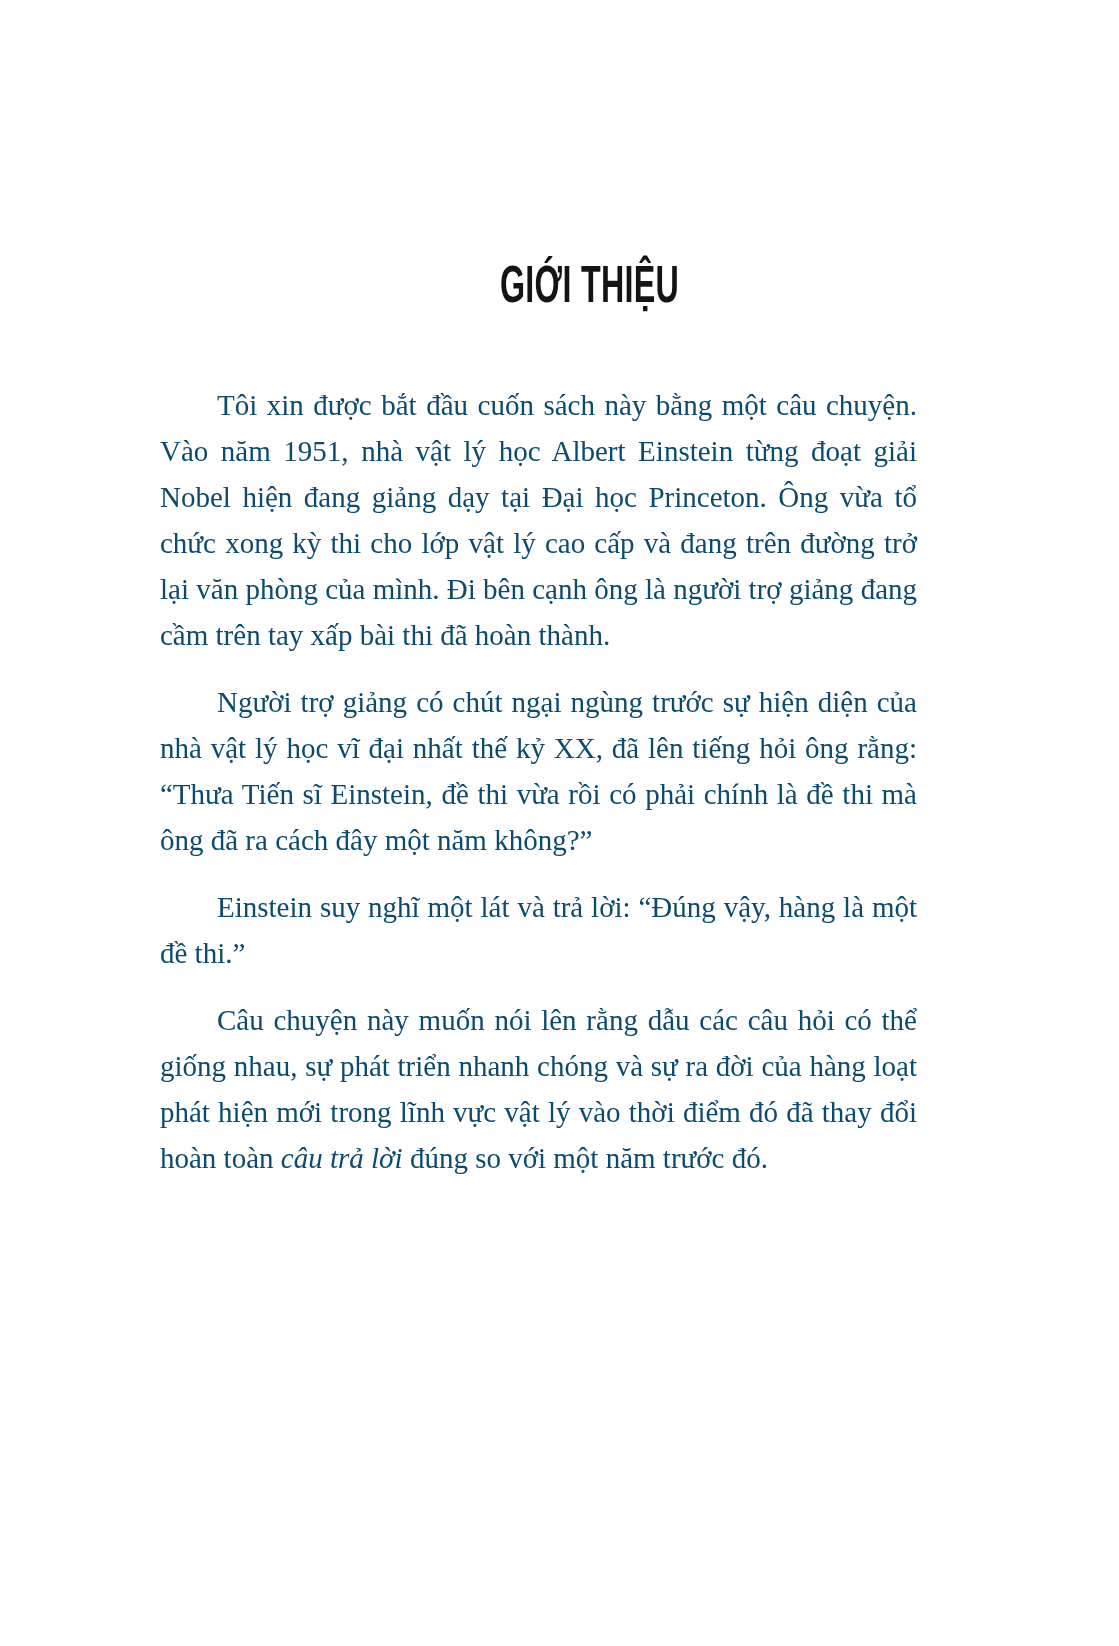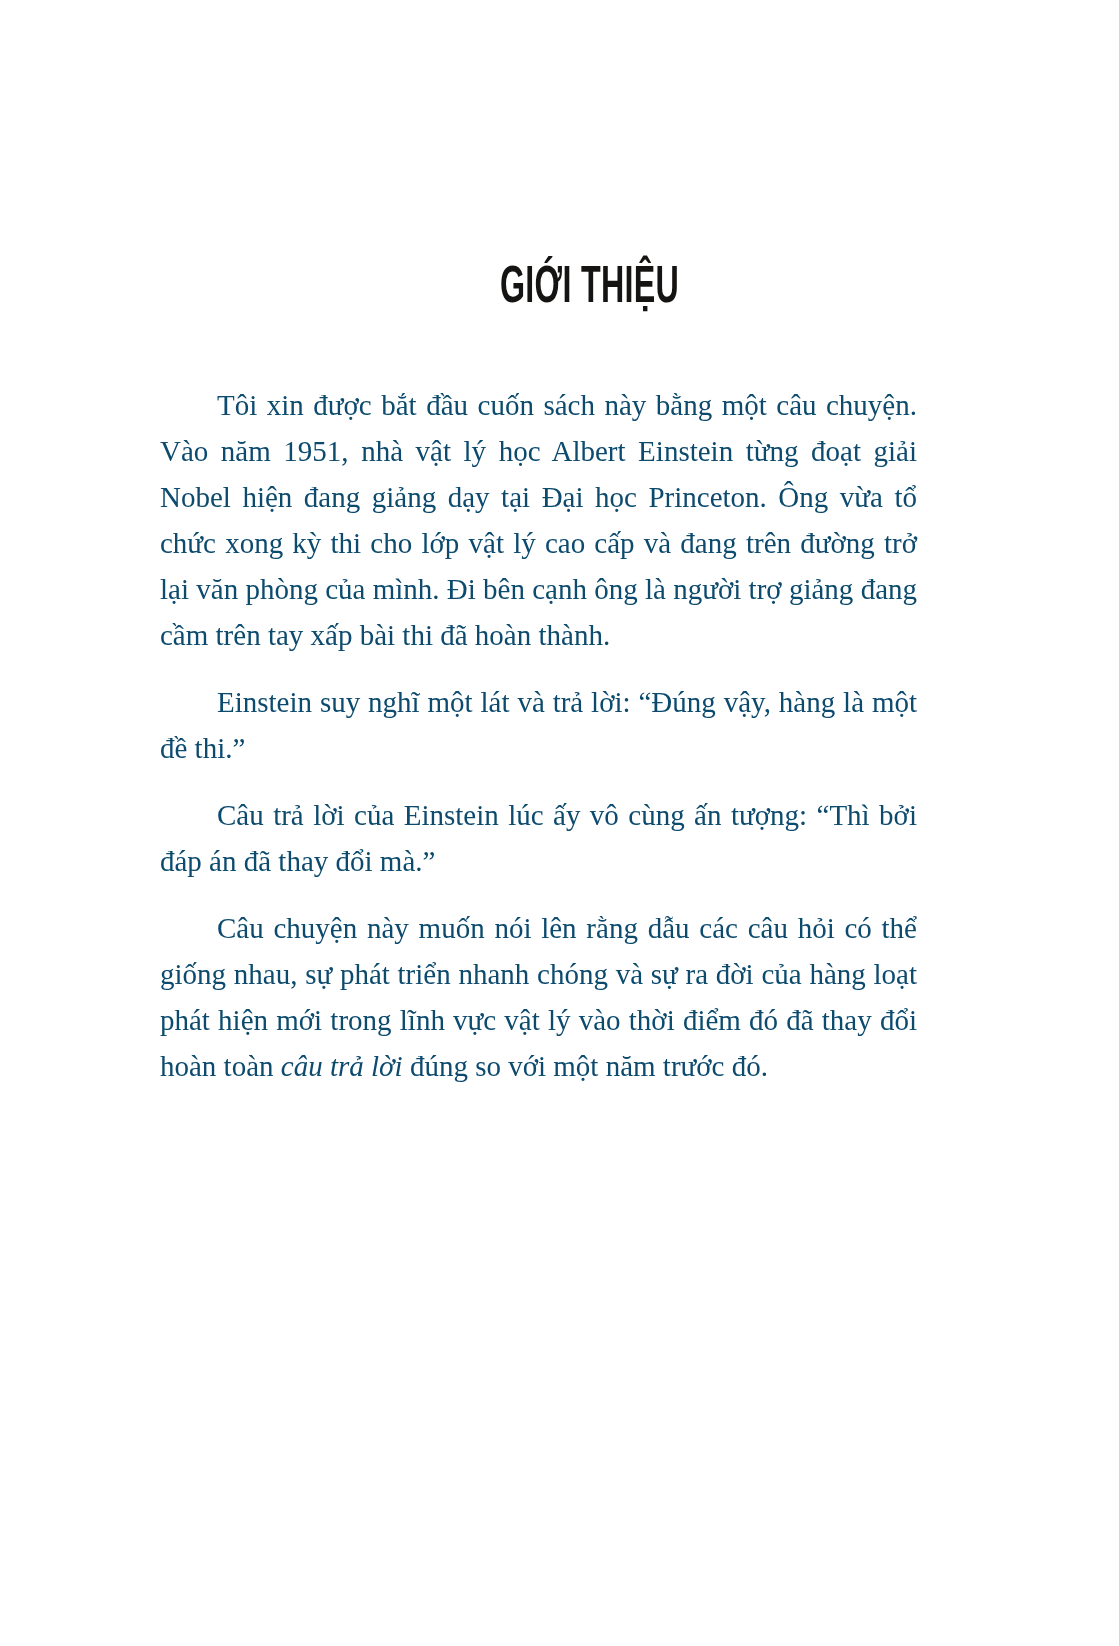--- a/index.html
+++ b/index.html
@@ -63,18 +63,18 @@
 <body>
 
 <div class="book-page">
 
   <div class="chapter-title-wrap">
     <h1 class="chapter-title">GIỚI THIỆU</h1>
   </div>
 
   <div class="body-text">
     <p>Tôi xin được bắt đầu cuốn sách này bằng một câu chuyện. Vào năm 1951, nhà vật lý học Albert Einstein từng đoạt giải Nobel hiện đang giảng dạy tại Đại học Princeton. Ông vừa tổ chức xong kỳ thi cho lớp vật lý cao cấp và đang trên đường trở lại văn phòng của mình. Đi bên cạnh ông là người trợ giảng đang cầm trên tay xấp bài thi đã hoàn thành.</p>
+    <p>Người trợ giảng có chút ngại ngùng trước sự hiện diện của nhà vật lý học vĩ đại nhất thế kỷ XX, đã lên tiếng hỏi ông rằng: “Thưa Tiến sĩ Einstein, đề thi vừa rồi có phải chính là đề thi mà ông đã ra cách đây một năm không?”</p>
     <p>Einstein suy nghĩ một lát và trả lời: “Đúng vậy, hàng là một đề thi.”</p>
-    <p>Câu trả lời của Einstein lúc ấy vô cùng ấn tượng: “Thì bởi đáp án đã thay đổi mà.”</p>
     <p><span>Câu chuyện này muốn nói lên rằng dẫu các câu hỏi có thể giống nhau, sự phát triển nhanh chóng và sự ra đời của hàng loạt phát hiện mới trong lĩnh vực vật lý vào thời điểm đó đã thay đổi hoàn toàn </span><em>câu trả lời</em><span> đúng so với một năm trước đó.</span></p>
   </div>
 
 </div>
 
 </body></html>

